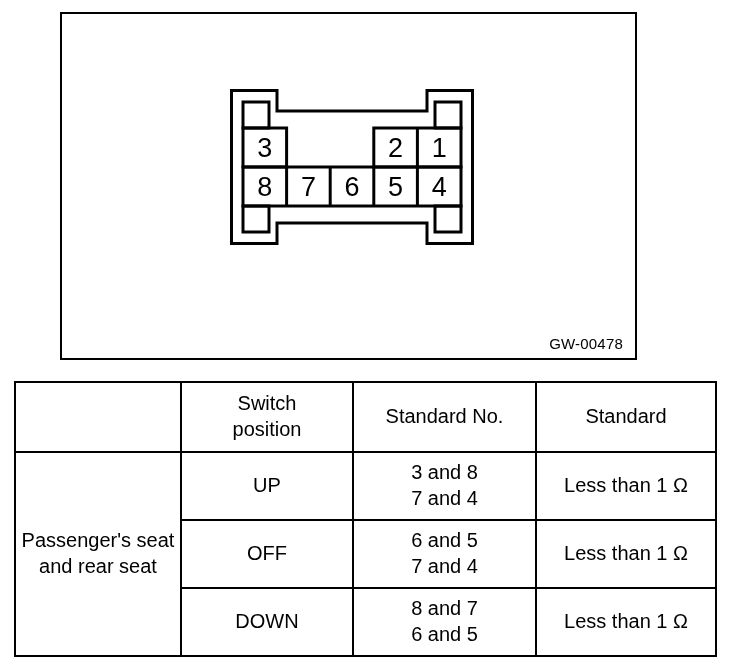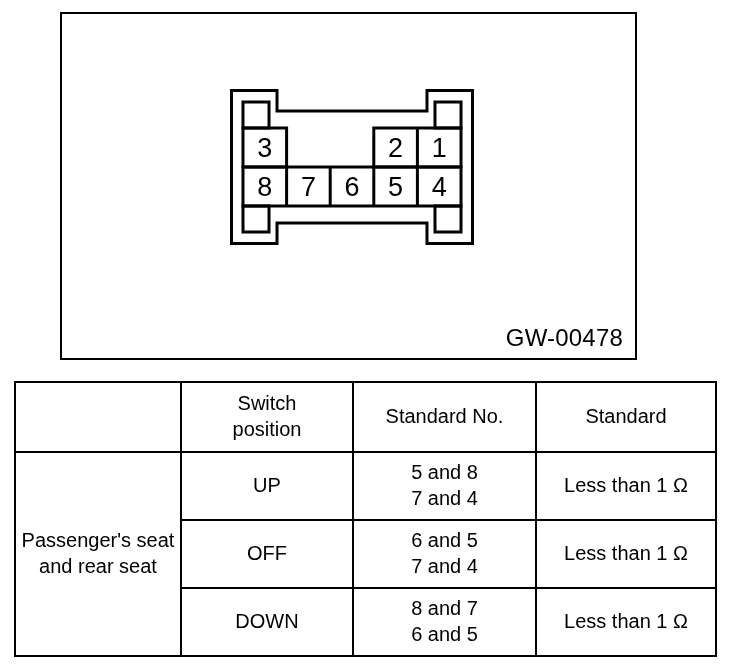--- a/index.html
+++ b/index.html
@@ -26,21 +26,21 @@
     height: 348px;
     border: 2px solid #000;
     box-sizing: border-box;
     background: #fff;
   }
 
   .figure-code {
     position: absolute;
     right: 12px;
     bottom: 6px;
-    font-size: 24px;
+    font-size: 15px;
     letter-spacing: 0.2px;
     white-space: nowrap;
   }
 
   
   .connector {
     position: absolute;
     left: 168px;
     top: 75px;
     width: 244px;
@@ -152,21 +152,21 @@
   </thead>
   <tbody>
     <tr class="data-row">
       <td class="group-cell" rowspan="3">
         <span>Passenger's</span>
         <span>seat and</span>
         <span>rear seat</span>
       </td>
       <td>UP</td>
       <td class="cell-lines">
-        <span>5 and 8</span>
+        <span>3 and 8</span>
         <span>7 and 4</span>
       </td>
       <td>Less than 1 Ω</td>
     </tr>
     <tr class="data-row">
       <td>OFF</td>
       <td class="cell-lines">
         <span>6 and 5</span>
         <span>7 and 4</span>
       </td>

